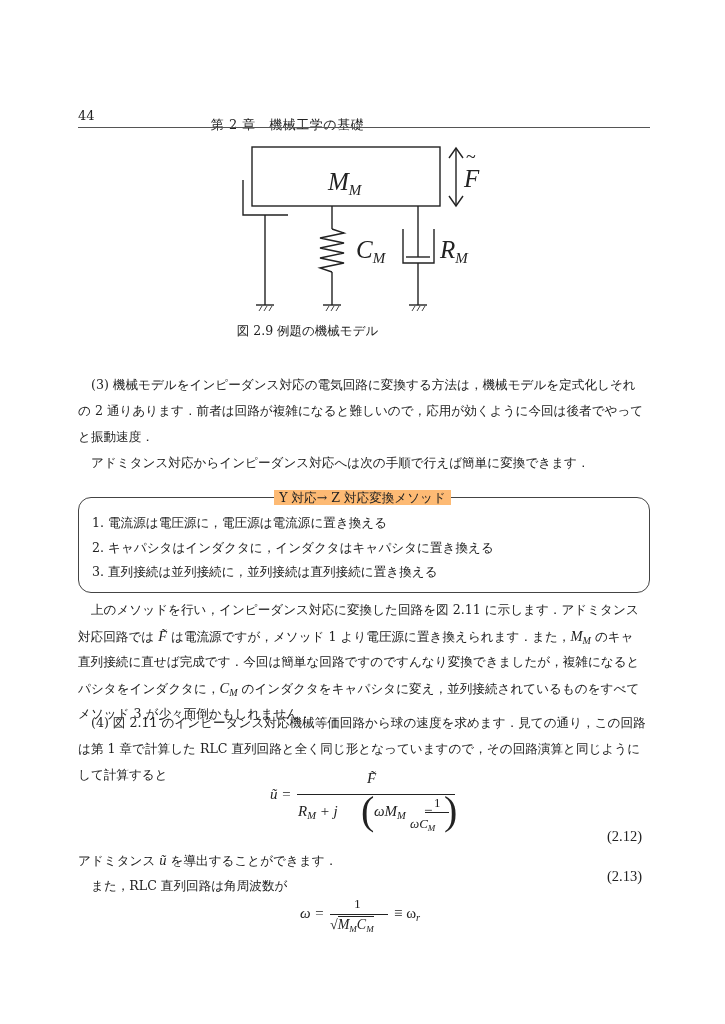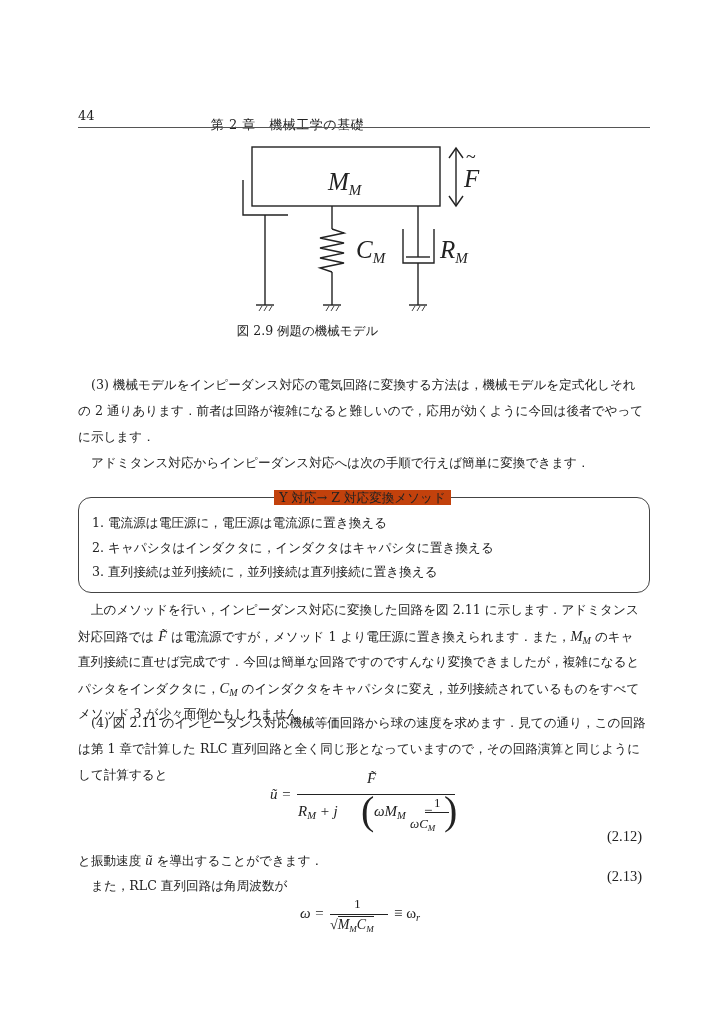--- a/index.html
+++ b/index.html
@@ -12,21 +12,21 @@
   svg.fig { position: absolute; left: 0; top: 0; }
   .caption { left: 0; width: 615px; top: 323px; text-align: center; font-size: 12.5px; }
   .para { position: absolute; left: 78px; width: 572px; font-size: 12.6px; line-height: 26px; }
   .para .ln { display: block; white-space: nowrap; height: 26px; }
   .ind { padding-left: 13px; }
   .m { font-family: "Liberation Serif", "DejaVu Serif", serif; font-style: italic; font-size: 14.5px; }
   .m sub { font-size: 10px; font-style: italic; vertical-align: -3px; }
   .method-box { position: absolute; left: 78px; top: 497px; width: 570px; height: 94px;
                 border: 1.5px solid #444; border-radius: 13px; }
   .method-title { position: absolute; left: 0; width: 725px; top: 487px; text-align: center; }
-  .method-title span { background: #c2410c; padding: 0 5px; font-size: 12.6px; }
+  .method-title span { background: #fdba74; padding: 0 5px; font-size: 12.6px; }
   .method-item { position: absolute; left: 92px; font-size: 12.6px; white-space: nowrap; }
   .eq { position: absolute; font-family: "Liberation Serif", "DejaVu Serif", serif; font-size: 15px; }
   .eqnum { position: absolute; left: 607px; font-family: "Liberation Serif", "DejaVu Serif", serif; font-size: 14.5px; }
   .frac-line { position: absolute; height: 1px; background: #222; }
   .it { font-style: italic; }
   .sub { font-size: 10.5px; font-style: italic; position: relative; top: 3px; }
 </style>
 </head>
 <body>
 
@@ -79,21 +79,21 @@
     <text x="356" y="258" font-size="25"><tspan>C</tspan><tspan font-size="15" dy="5">M</tspan></text>
     <text x="440" y="258" font-size="25"><tspan>R</tspan><tspan font-size="15" dy="5">M</tspan></text>
   </g>
 </svg>
 
 <div class="abs caption">図 2.9 例題の機械モデル</div>
 
 <div class="para" style="top:372px;">
   <span class="ln ind">(3) 機械モデルをインピーダンス対応の電気回路に変換する方法は，機械モデルを定式化しそれ</span>
   <span class="ln">の 2 通りあります．前者は回路が複雑になると難しいので，応用が効くように今回は後者でやって</span>
-  <span class="ln">に示します．</span>
+  <span class="ln">と振動速度．</span>
   <span class="ln ind">アドミタンス対応からインピーダンス対応へは次の手順で行えば簡単に変換できます．</span>
 </div>
 
 <div class="method-box"></div>
 <div class="method-title"><span>Y 対応→ Z 対応変換メソッド</span></div>
 <div class="method-item" style="top:515px;">1. 電流源は電圧源に，電圧源は電流源に置き換える</div>
 <div class="method-item" style="top:540px;">2. キャパシタはインダクタに，インダクタはキャパシタに置き換える</div>
 <div class="method-item" style="top:564px;">3. 直列接続は並列接続に，並列接続は直列接続に置き換える</div>
 
 <div class="para" style="top:597px;">
@@ -131,21 +131,21 @@
   <div class="frac-line" style="left:425px; top:812px; width:24px;"></div>
   <div class="eq" style="left:410px; top:816px; font-size:13px;">
     <span class="it">ωC</span><span class="sub" style="font-size:9px;">M</span>
   </div>
   <div class="eq" style="left:444px; top:789px; font-size:40px; line-height:44px;">)</div>
   <div class="eqnum" style="top:828px;">(2.12)</div>
 </div>
 
 <div class="para" style="top:847px;">
   <span class="ln">
-    <span>と振動速度 </span><span class="m">ũ</span><span> を導出することができます．</span>
+    <span>アドミタンス </span><span class="m">ũ</span><span> を導出することができます．</span>
   </span>
   <span class="ln ind">また，RLC 直列回路は角周波数が</span>
 </div>
 
 <div>
   <div class="eq it" style="left:300px; top:905px;">ω =</div>
   <div class="eq" style="left:354px; top:896px; font-size:13.5px;">1</div>
   <div class="frac-line" style="left:330px; top:914px; width:58px;"></div>
   <div class="eq" style="left:330px; top:917px; font-size:14px;">
     <span style="font-style:normal;">√</span><span style="border-top:1px solid #222;"><span class="it">M</span><span class="sub" style="font-size:9px;">M</span><span class="it">C</span><span class="sub" style="font-size:9px;">M</span></span>

